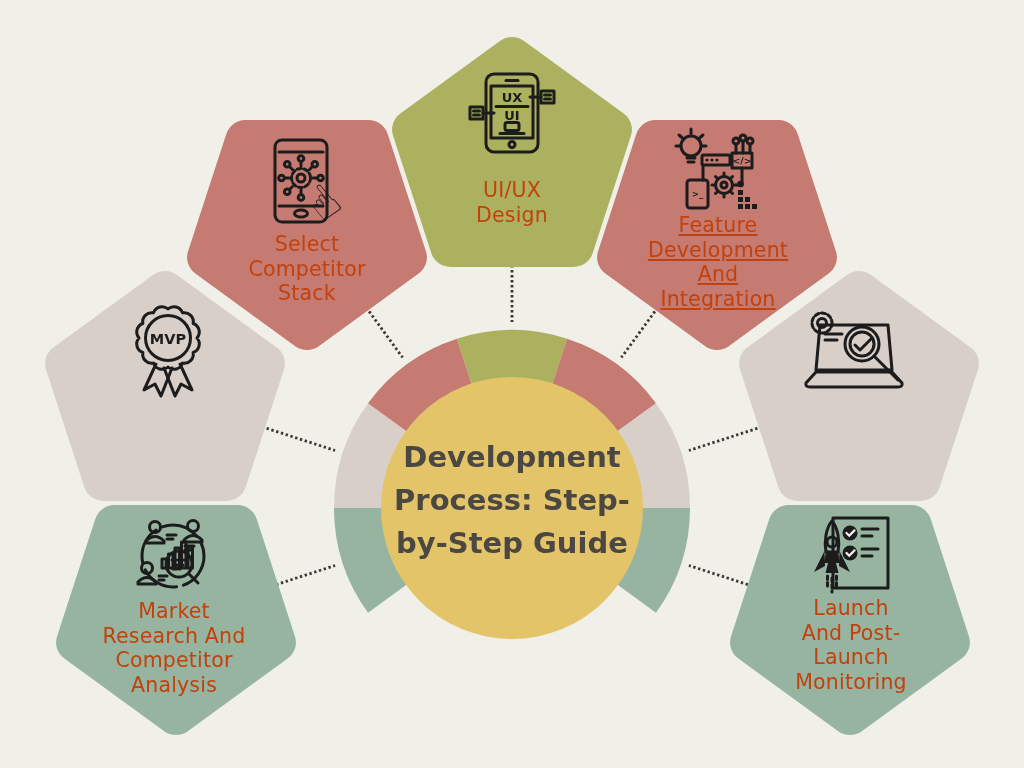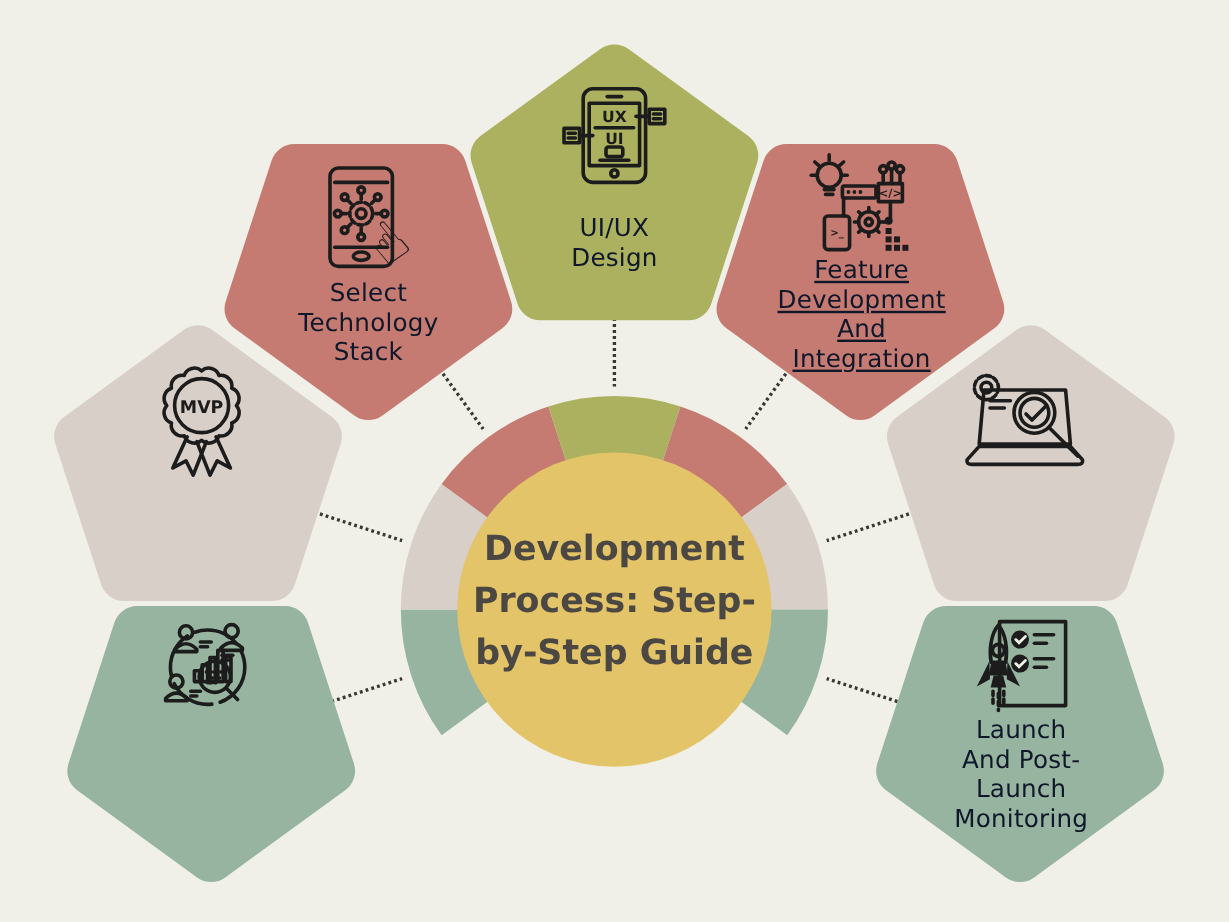--- a/index.html
+++ b/index.html
@@ -10,21 +10,21 @@
   }
   #stage{position:absolute;left:0;top:0;width:1024px;height:768px;}
   svg{position:absolute;left:0;top:0;}
   .ic{stroke:#1c1c1c;stroke-width:3;fill:none;stroke-linecap:round;stroke-linejoin:round;}
   .icf{fill:#1c1c1c;stroke:none;}
   .ict{font-family:"DejaVu Sans",sans-serif;fill:#1c1c1c;stroke:none;font-weight:bold;}
   .pent{stroke-width:40;stroke-linejoin:round;}
   .conn{fill:none;stroke-width:2.8;stroke-dasharray:2.4 2.6;stroke-linecap:butt;}
   .label{
     position:absolute;transform:translateX(-50%);text-align:center;
-    font-size:20.5px;line-height:24.5px;font-weight:500;color:#0f172a;
+    font-size:20.5px;line-height:24.5px;font-weight:500;color:#c2410c;
     white-space:pre-line;letter-spacing:0.2px;
   }
   .title{
     position:absolute;transform:translateX(-50%);text-align:center;
     font-size:29px;line-height:43px;font-weight:600;color:#4b4742;
     white-space:pre-line;
   }
 </style>
 </head>
 <body bgcolor="#f1f0e8">
@@ -249,31 +249,35 @@
       </g>
     </g>
   </g>
 </svg>
 
 <div class="title" style="left:512px;top:436px;">Development
 Process: Step-
 by-Step Guide</div>
 
 <div class="label" style="left:307px;top:232px;">Select
-Technology
+Competitor
 Stack</div>
 
 <div class="label" style="left:512px;top:178px;">UI/UX
 Design</div>
 
 <div class="label" style="left:718px;top:213px;text-decoration:underline;">Feature
 Development
 And
 Integration</div>
 
 
 
+<div class="label" style="left:174px;top:599px;">Market
+Research And
+Competitor
+Analysis</div>
 
 <div class="label" style="left:851px;top:596px;">Launch
 And Post-
 Launch
 Monitoring</div>
 </div>
 
 </body></html>

